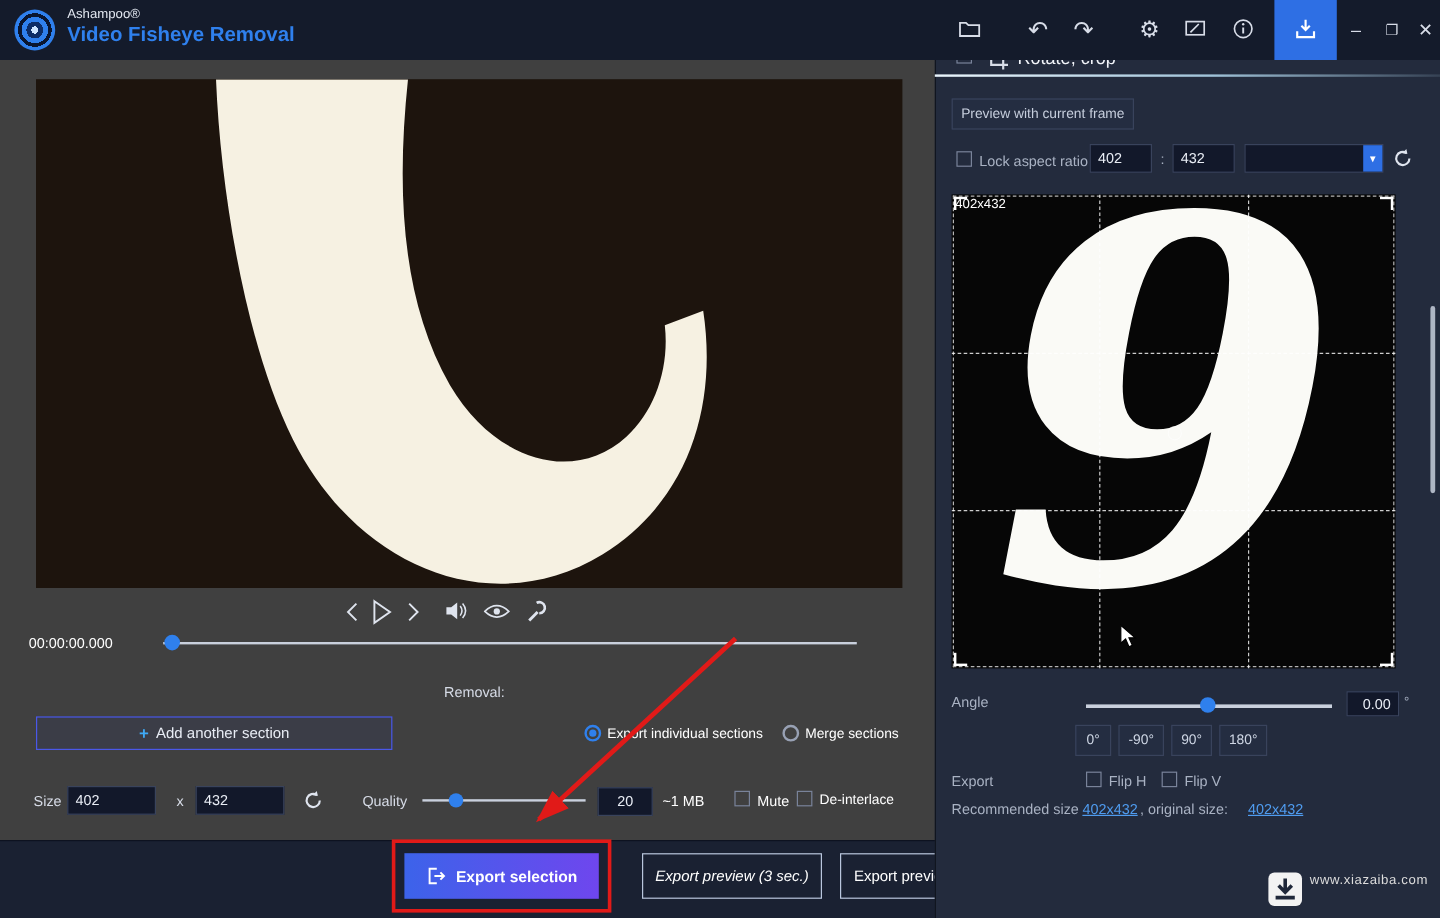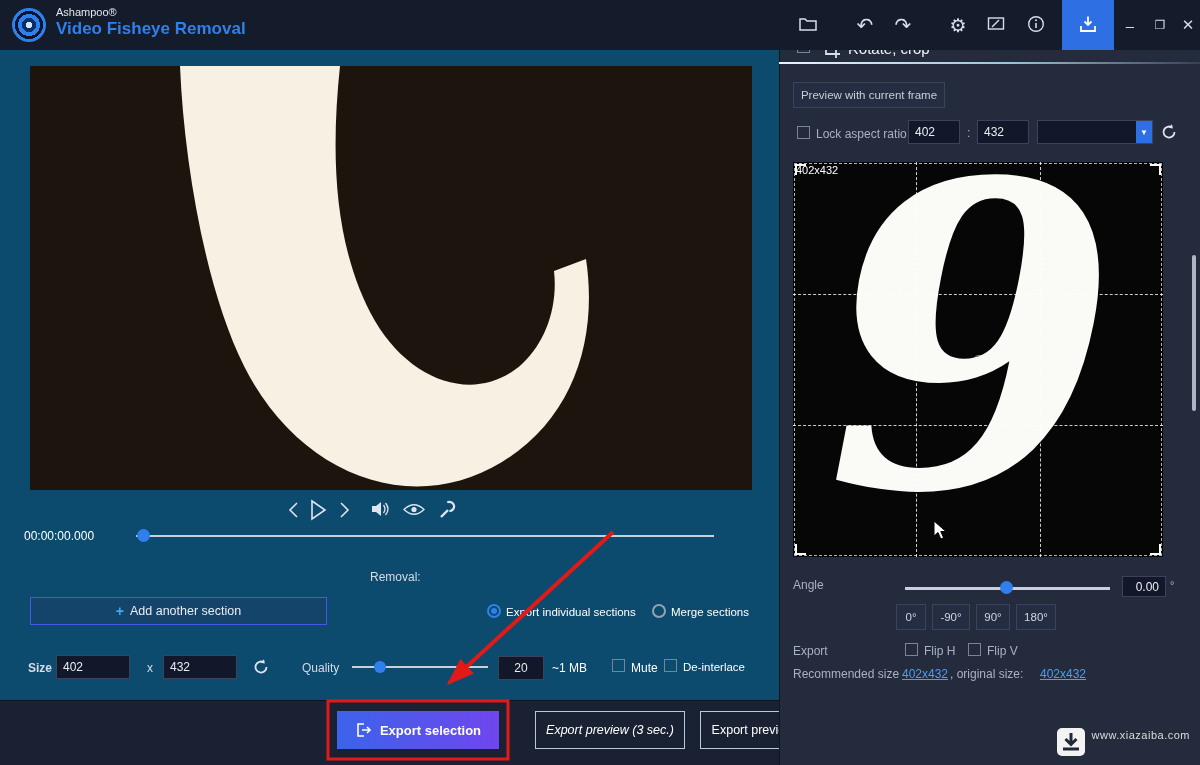--- a/index.html
+++ b/index.html
@@ -1,16 +1,16 @@
 <!DOCTYPE html>
 <html><head>
 <meta charset="utf-8">
 <style>
   html,body{margin:0;padding:0;background:#0b0e16;}
-  #root{position:relative;width:1200px;height:765px;background:#0c4a6e;overflow:hidden;
+  #root{position:relative;width:1200px;height:765px;background:#404040;overflow:hidden;
         font-family:"Liberation Sans",sans-serif;color:#e9edf5;}
   .abs{position:absolute;}
   .lbl{position:absolute;font-size:12px;color:#d6dbe6;white-space:nowrap;}
 
   
   #titlebar{position:absolute;left:0;top:0;width:1200px;height:50px;background:#141b2b;z-index:20;}
   #logo{position:absolute;left:12px;top:8px;width:34px;height:34px;border-radius:50%;
         background:radial-gradient(circle,#cfe6ff 0 3px,#0d2d66 3px 7px,#2f80ed 7px 11px,#0a1630 11px 14px,#2f80ed 14px 17px);}
   #brand{position:absolute;left:56px;top:6px;line-height:1.2;}
   #brand .top{display:block;font-size:11px;color:#e2e7f0;}
@@ -44,21 +44,21 @@
   .radio{position:absolute;width:14px;height:14px;border-radius:50%;box-sizing:border-box;cursor:pointer;}
   #radio-ind{left:487px;top:604px;border:2px solid #2f80ed;}
   #radio-ind .dot{position:absolute;left:2px;top:2px;width:6px;height:6px;border-radius:50%;background:#2f80ed;}
   #radio-merge{left:652px;top:604px;border:2px solid #98a1b4;}
   #radio-ind-label{left:506px;top:606px;font-size:11.5px;color:#ffffff;}
   #radio-merge-label{left:671px;top:606px;font-size:11.5px;color:#ffffff;}
 
   
   .inp{position:absolute;background:#12182a;border:1px solid #39435c;color:#e9edf5;font-size:12px;
        padding:0 6px;box-sizing:border-box;height:24px;font-family:"Liberation Sans",sans-serif;}
-  #size-label{left:28px;top:661px;font-weight:bold;}
+  #size-label{left:28px;top:661px;}
   #size-w{left:56px;top:655px;width:74px;}
   #size-x{left:147px;top:661px;}
   #size-h{left:163px;top:655px;width:74px;}
   .reset-btn{position:absolute;background:transparent;border:none;padding:0;cursor:pointer;}
   #size-reset{left:252px;top:658px;}
   #quality-label{left:302px;top:661px;}
   #q-track{left:352px;top:666px;width:136px;height:2px;background:#c9d0dd;cursor:pointer;}
   #q-handle{left:374px;top:661px;width:12px;height:12px;border-radius:50%;background:#2f80ed;cursor:grab;}
   #q-value{left:498px;top:656px;width:46px;text-align:center;}
   #estimate{left:552px;top:661px;color:#ffffff;}

